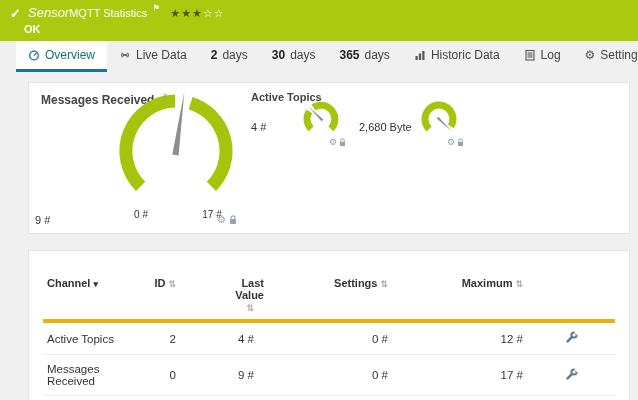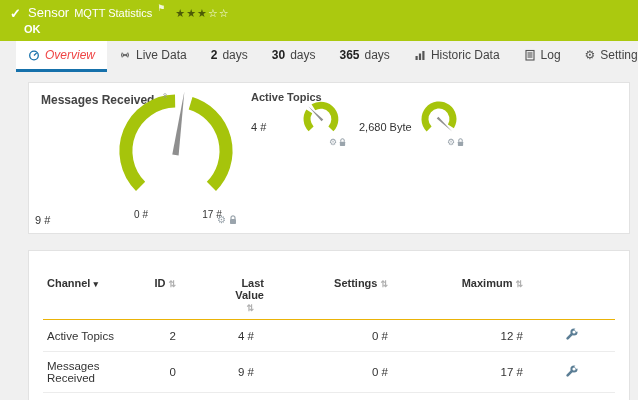--- a/index.html
+++ b/index.html
@@ -8,33 +8,33 @@
     background:#f0f0f0;
     font-family:"Liberation Sans", sans-serif;
     color:#333;
   }
   .page { width:638px; height:400px; position:relative; }
 
   
   .topbar { height:41px; background:#abc90f; position:relative; color:#fff; }
   .check { position:absolute; left:10px; top:6px; font-size:13px; font-weight:bold; }
   .title-row { position:absolute; left:28px; top:3px; white-space:nowrap; }
-  .sensor-kind { font-size:13px; margin-right:5px; }
+  .sensor-kind { font-style:italic; font-size:13px; }
   .sensor-title { font-weight:normal; font-size:11px; }
   .flag-icon { font-size:9px; vertical-align:top; margin-left:5px; opacity:.85; cursor:pointer; }
   .stars { margin-left:10px; font-size:11px; letter-spacing:1px; cursor:pointer; }
   .stars .filled { color:rgba(0,0,0,.55); }
   .stars .empty { color:rgba(255,255,255,.92); }
   .status-ok { position:absolute; left:24px; top:23px; font-size:11px; font-weight:bold; }
 
   
   .tabbar { display:flex; align-items:stretch; height:31px; padding-left:16px; background:#f0f0f0; }
   .tab { display:flex; align-items:center; gap:5px; padding:0 12px; font-size:12px; color:#444;
          border-bottom:3px solid transparent; box-sizing:border-box; cursor:pointer; white-space:nowrap; }
-  .tab.active { background:#fff; border-bottom-color:#1671ab; color:#ef4444;font-style:italic; }
+  .tab.active { background:#fff; border-bottom-color:#1671ab; color:#0f766e; }
   .tab .num { font-weight:bold; color:#222; }
   .tab-icon { display:inline-flex; align-items:center; }
   .tab-icon.glyph { font-size:12px; color:#555; }
 
   
   .content { padding:10px 8px 0 28px; }
   .panel { background:#fff; border:1px solid #e2e2e2; box-sizing:border-box; }
 
   
   .panel.gauges { height:152px; position:relative; margin-bottom:16px; }
@@ -55,21 +55,21 @@
   .small-svg { position:absolute; right:0; top:8px; }
   .small-icons { position:absolute; right:0; top:46px; display:flex; gap:2px; align-items:center;
                  color:#9aa4ac; font-size:9px; cursor:pointer; }
 
   
   .panel.table-panel { min-height:170px; padding:20px 14px 0 14px; }
   table { width:100%; border-collapse:collapse; table-layout:fixed; }
   col.c-channel{width:95px;} col.c-id{width:42px;} col.c-last{width:78px;}
   col.c-min{width:134px;} col.c-max{width:135px;} col.c-tools{width:88px;}
   th { font-size:11px; font-weight:bold; color:#333; text-align:right; vertical-align:top;
-       padding:6px 4px; border-bottom:1px solid #eab308; }
+       padding:6px 4px; border-bottom:4px solid #eab308; }
   th.left { text-align:left; }
   td { font-size:11.5px; color:#333; text-align:right; padding:8px 4px; border-bottom:1px solid #ececec; }
   td.left { text-align:left; }
   td.tools { text-align:center; }
   .sort-icon { color:#b0b0b0; font-size:9px; margin-left:3px; cursor:pointer; }
   .caret { color:#333; font-size:9px; margin-left:3px; cursor:pointer; }
   .wrap-head { display:inline-block; width:36px; text-align:right;margin-left:44px; }
   .wrench-btn { display:inline-block; cursor:pointer; line-height:0; }
 </style>
 </head>

